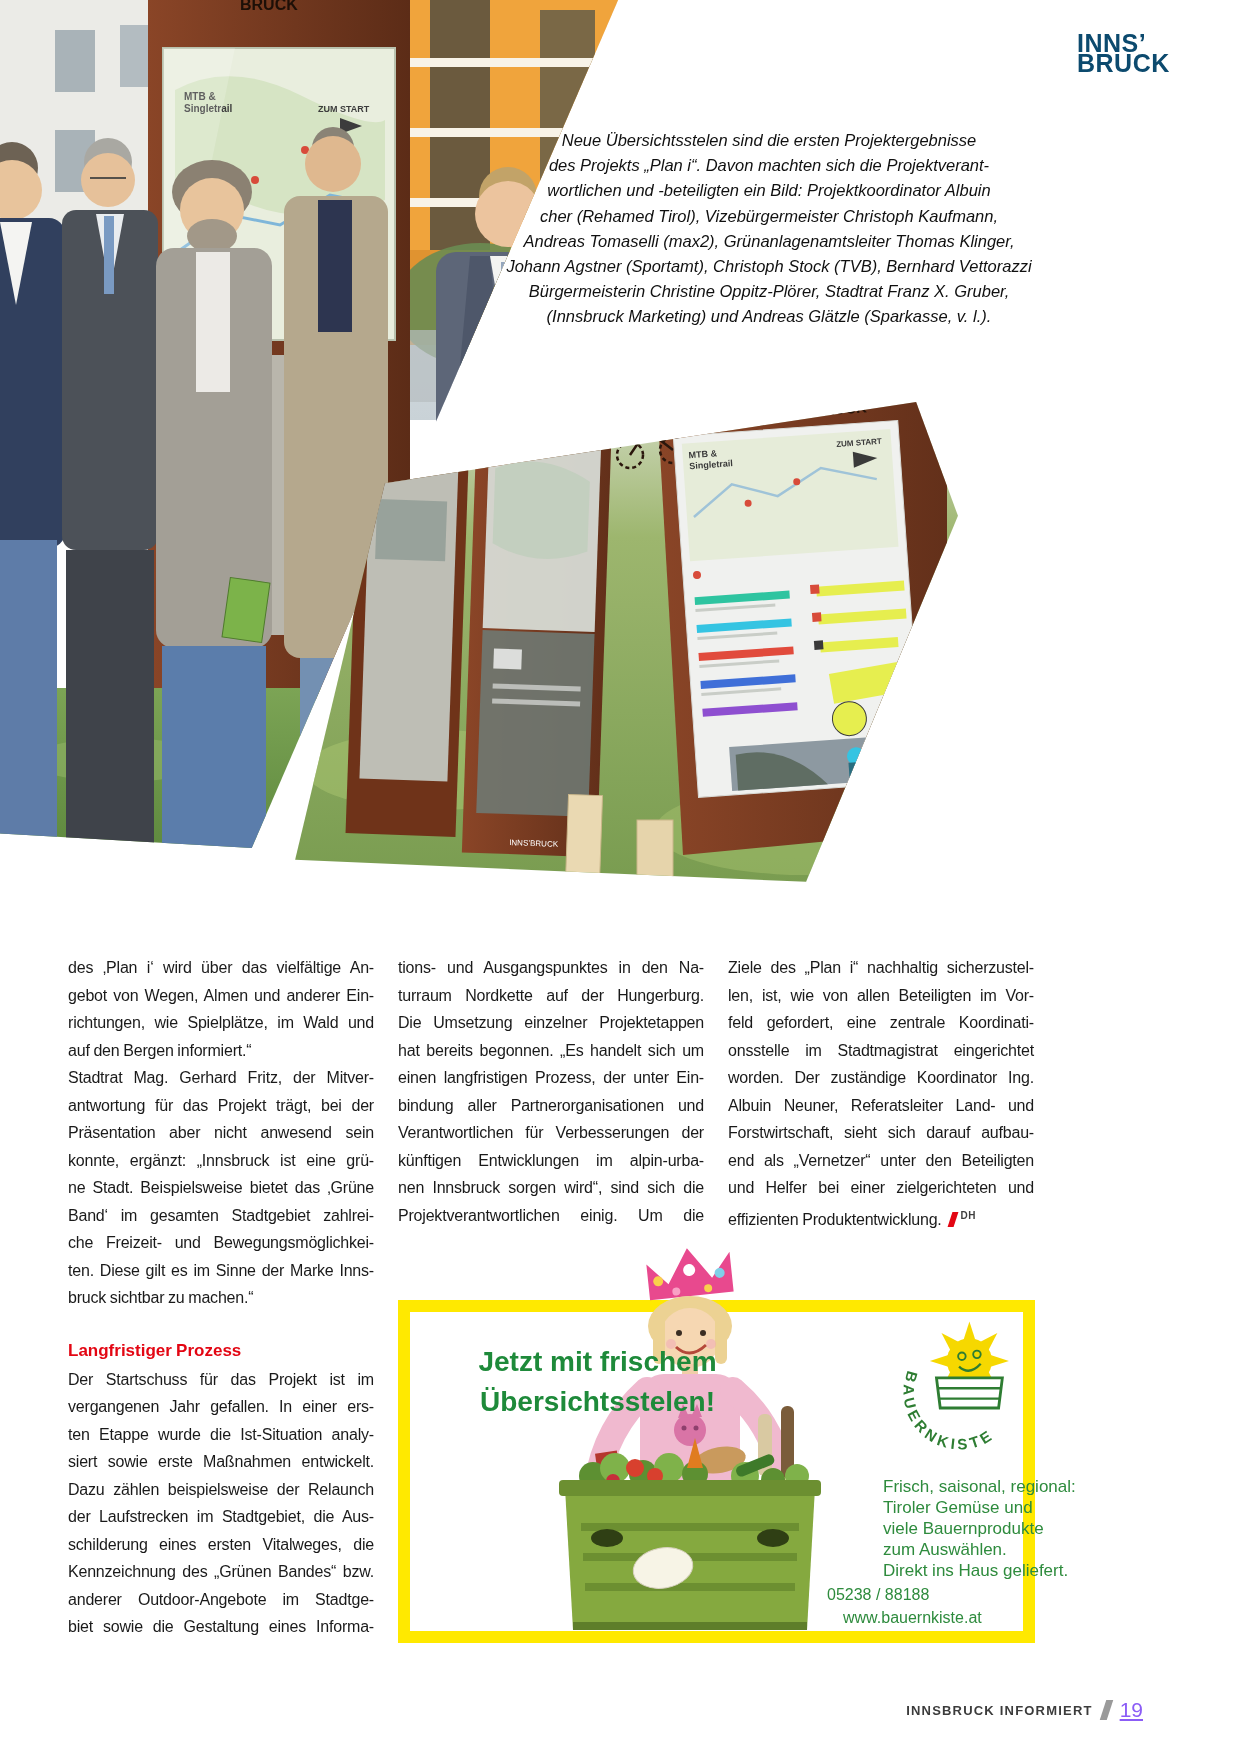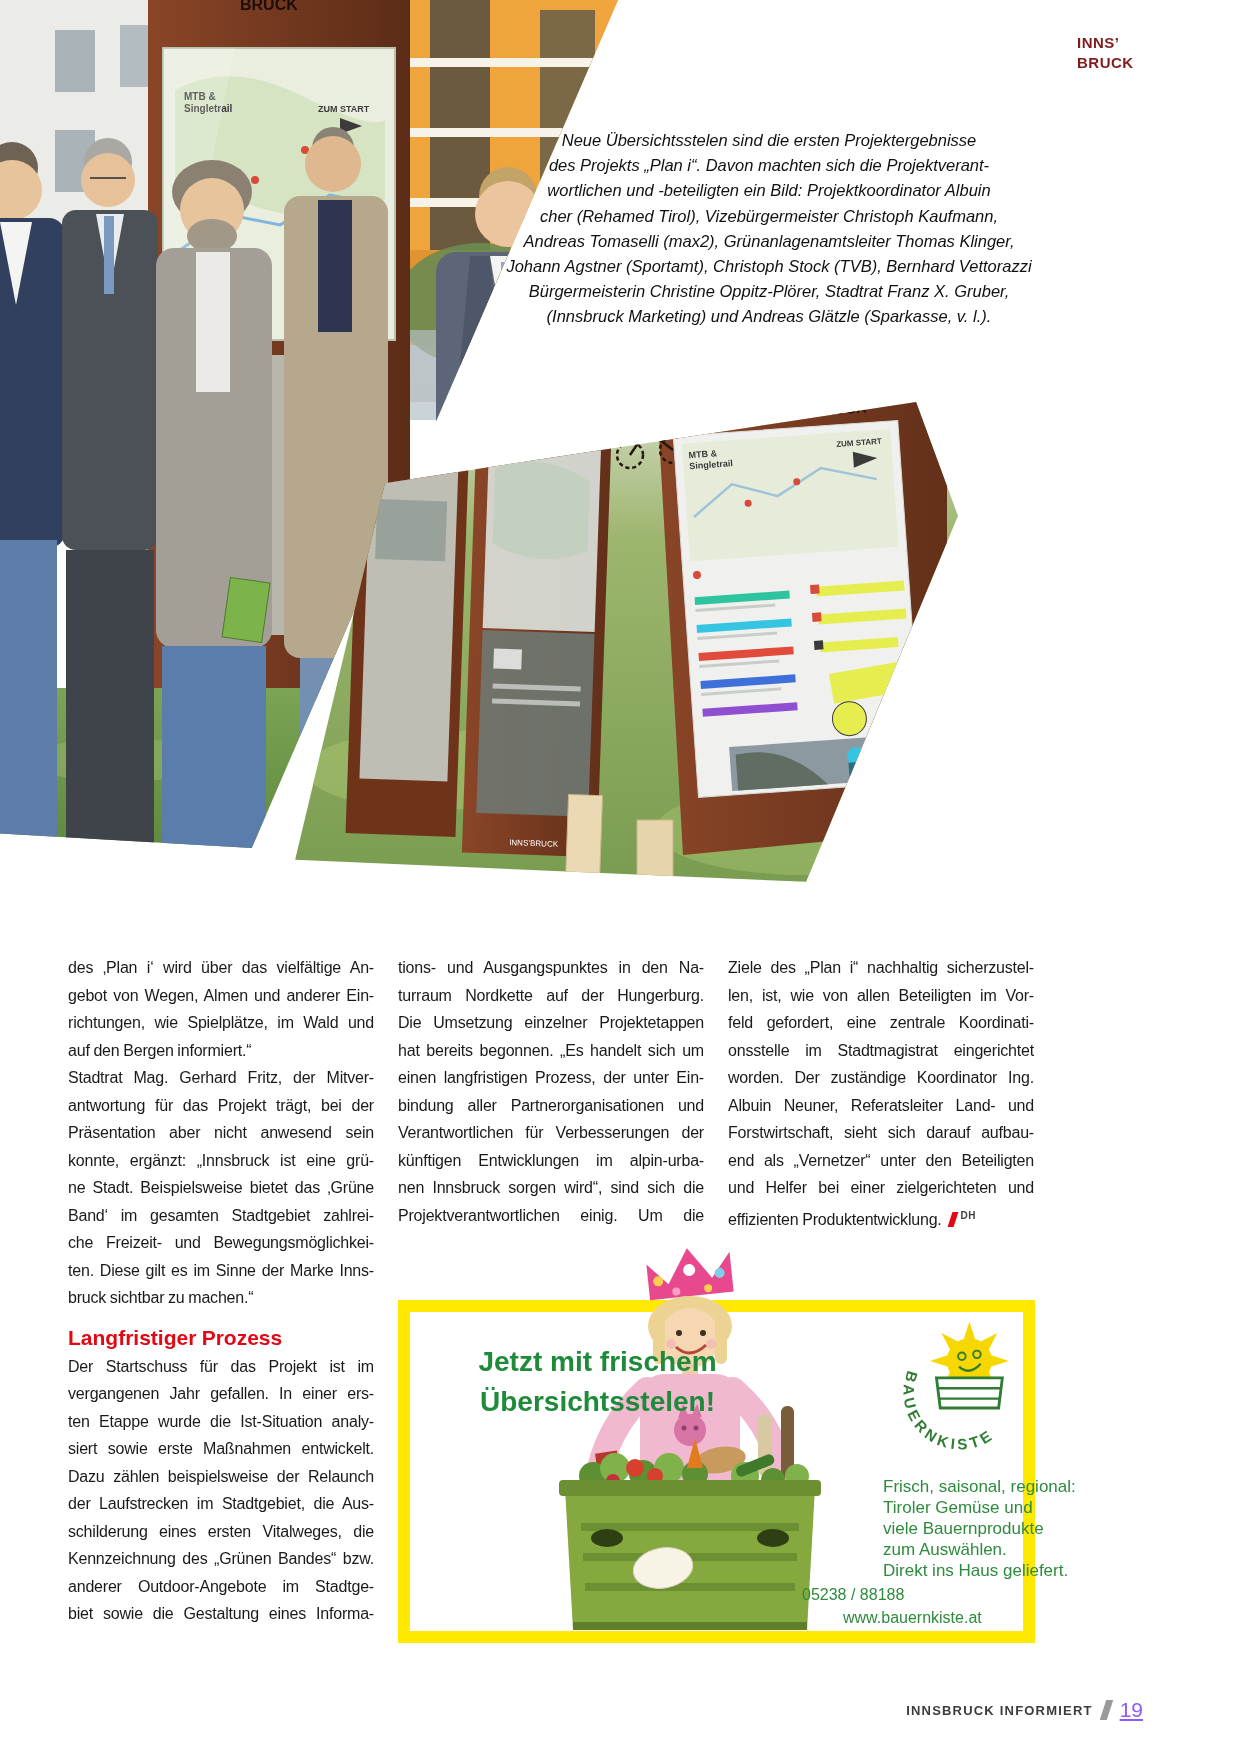--- a/index.html
+++ b/index.html
@@ -1,55 +1,55 @@
 <!DOCTYPE html>
 <html lang="de"><head>
 <meta charset="utf-8">
 <style>
   html,body{margin:0;padding:0;background:#ffffff;}
   .page{position:relative;width:1240px;height:1754px;background:#fff;overflow:hidden;
         font-family:"Liberation Sans",sans-serif;}
 
   
-  .masthead{position:absolute;left:1077px;top:33px;color:#7f1d1d;font-weight:800;
-            font-size:15px;line-height:20px;letter-spacing:.5px;}
+  .masthead{position:absolute;left:1077px;top:33px;color:#0c4a6e;font-weight:800;
+            font-size:25px;line-height:20px;letter-spacing:.5px;}
 
   
   .photo{position:absolute;overflow:hidden;}
   .photo svg{display:block;width:100%;height:100%;}
   #photo1{left:0;top:0;width:620px;height:848px;
           clip-path:polygon(0 0,99.7% 0,40.6% 100%,0 98.3%);}
   #photo2{left:285px;top:350px;width:675px;height:535px;
           clip-path:polygon(14.8% 24.9%,93.5% 9.7%,99.7% 31%,77.2% 99.4%,1.5% 95.3%);}
   svg text{font-family:"Liberation Sans",sans-serif;}
 
   
   .caption{position:absolute;left:479px;top:128px;width:580px;text-align:center;
            font-style:italic;font-size:16.5px;line-height:25.2px;color:#101010;}
 
   
   .col{position:absolute;top:954px;width:306px;font-size:16px;line-height:27.5px;
        color:#1a1a1a;letter-spacing:-.2px;word-spacing:-.5px;}
   #col1{left:68px;} #col2{left:398px;} #col3{left:728px;}
   .bl{text-align:justify;text-align-last:justify;}
   .bl.last{text-align:justify;text-align-last:left;}
-  .chead{font-size:21px;font-weight:bold;color:#e30613;margin:12px 0 2px;line-height:27px;
+  .chead{font-size:17px;font-weight:bold;color:#e30613;margin:25px 0 2px;line-height:27px;
          letter-spacing:0;}
   .rslash{display:inline-block;width:6px;height:15px;background:#e30613;
           transform:skewX(-18deg);margin:0 5px -2px 8px;}
   .dh{font-size:10px;font-weight:bold;color:#3f3f3f;vertical-align:super;letter-spacing:.5px;}
 
   
   .ad{position:absolute;left:398px;top:1300px;width:637px;height:343px;background:#fff;
       border:12px solid #ffe900;box-sizing:border-box;}
   .ad-headline{position:absolute;left:425px;top:1342px;width:345px;text-align:center;
                font-size:28px;line-height:40px;font-weight:bold;color:#1e8a3a;z-index:6;}
   .ad-text{position:absolute;left:843px;top:1476px;font-size:17px;line-height:21px;
            color:#2e8b3d;z-index:6;margin-left:40px;}
-  .ad-phone{position:absolute;left:802px;top:1586px;font-size:16px;color:#2e8b3d;z-index:6;}
+  .ad-phone{position:absolute;left:827px;top:1586px;font-size:16px;color:#2e8b3d;z-index:6;}
   .ad-web{position:absolute;left:843px;top:1609px;font-size:16px;color:#2e8b3d;z-index:6;}
   .girl{position:absolute;left:545px;top:1238px;width:300px;height:402px;z-index:5;}
   .bklogo{position:absolute;left:880px;top:1312px;width:160px;height:160px;z-index:6;}
 
   
   .footer{position:absolute;right:97px;top:1698px;display:flex;align-items:center;z-index:7;}
   .foot-mag{font-size:13px;font-weight:bold;letter-spacing:1.2px;color:#3c3c3c;}
   .foot-slash{display:inline-block;width:7px;height:20px;background:#9a9a9a;
               transform:skewX(-18deg);margin:0 10px;}
   .foot-num{font-size:21px;color:#8b5cf6;text-decoration:underline;}

